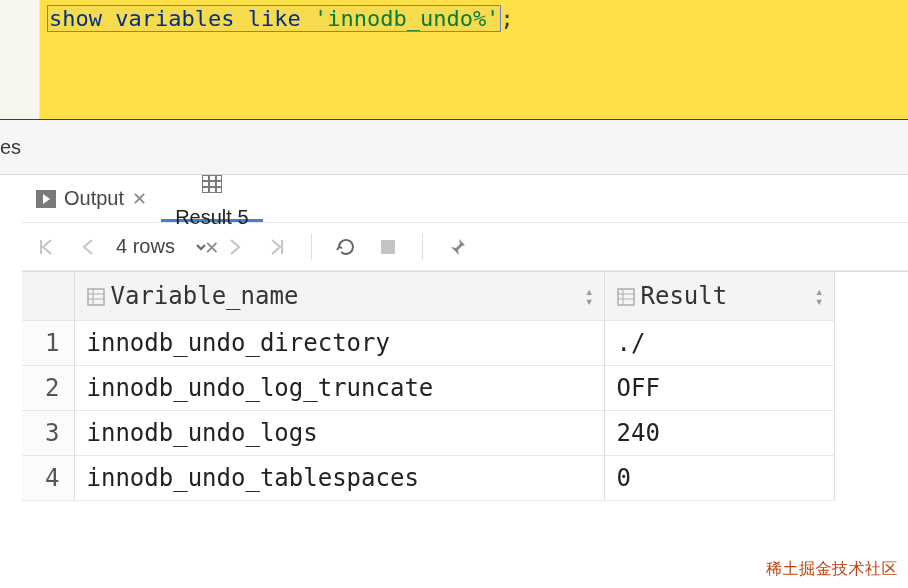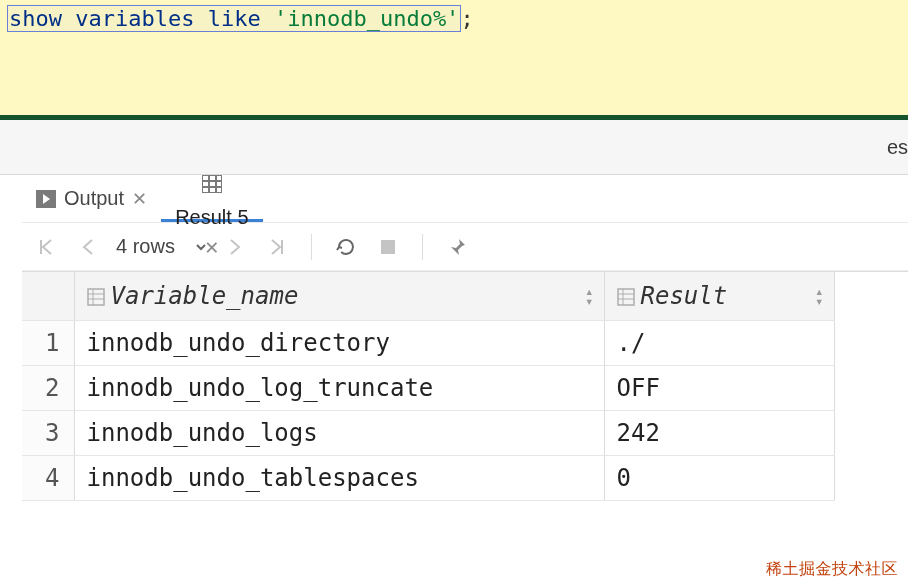--- a/index.html
+++ b/index.html
@@ -7,25 +7,24 @@
     font-family: "Menlo", "Consolas", monospace;
     font-size: 22px;
     background: #fff;
     color: #222;
     width: 908px;
     height: 588px;
     overflow: hidden;
     position: relative;
   }
   .editor-area {
-    background: #fef9c3;
+    background: #fde047;
     height: 120px;
-    border-bottom: 5px solid #14532d;
-    display: flex;
-    flex-direction: column;
+    border-bottom: 1px solid #14532d;
+    display: flex;
   }
   .gutter {
     width: 40px;
     background: #f7f6ef;
     border-right: 1px solid #e5e4dc;
   }
   .code-line {
     padding: 6px 8px;
     white-space: pre;
   }
@@ -41,21 +40,20 @@
   .side-strip {
     height: 55px;
     background: #f6f6f6;
     border-bottom: 1px solid #d8d8d8;
     display: flex;
     align-items: center;
     font-family: -apple-system, "Segoe UI", sans-serif;
     font-size: 20px;
     color: #383838;
     padding-left: 0;
-    justify-content: flex-end;
   }
   .side-strip .truncated { padding-left: 0; }
   .results-area {
     position: relative;
     padding-left: 22px;
     background: #fff;
   }
   .tabs {
     display: flex;
     align-items: flex-start;
@@ -118,21 +116,20 @@
     border-bottom: 1px solid #e6e6e6;
     text-align: left;
     padding: 8px 12px;
     font-weight: normal;
   }
   thead th {
     background: #f4f4f4;
     color: #333;
     height: 48px;
     position: relative;
-    font-style: italic;
   }
   thead th .sort-ind {
     position:absolute; right:10px; top:50%; transform:translateY(-50%);
     color:#9a9a9a; font-size:14px; line-height:10px;
   }
   .rownum-head { width:52px; background:#f4f4f4;}
   .rownum {
     width:52px;
     background:#fbfbfb;
     color:#555;
@@ -270,21 +267,21 @@
           <td>./</td>
         </tr>
         <tr>
           <td class="rownum">2</td>
           <td>innodb_undo_log_truncate</td>
           <td>OFF</td>
         </tr>
         <tr>
           <td class="rownum">3</td>
           <td>innodb_undo_logs</td>
-          <td>242</td>
+          <td>240</td>
         </tr>
         <tr>
           <td class="rownum">4</td>
           <td>innodb_undo_tablespaces</td>
           <td>0</td>
         </tr>
       </tbody>
     </table>
   </div>
 </div>

